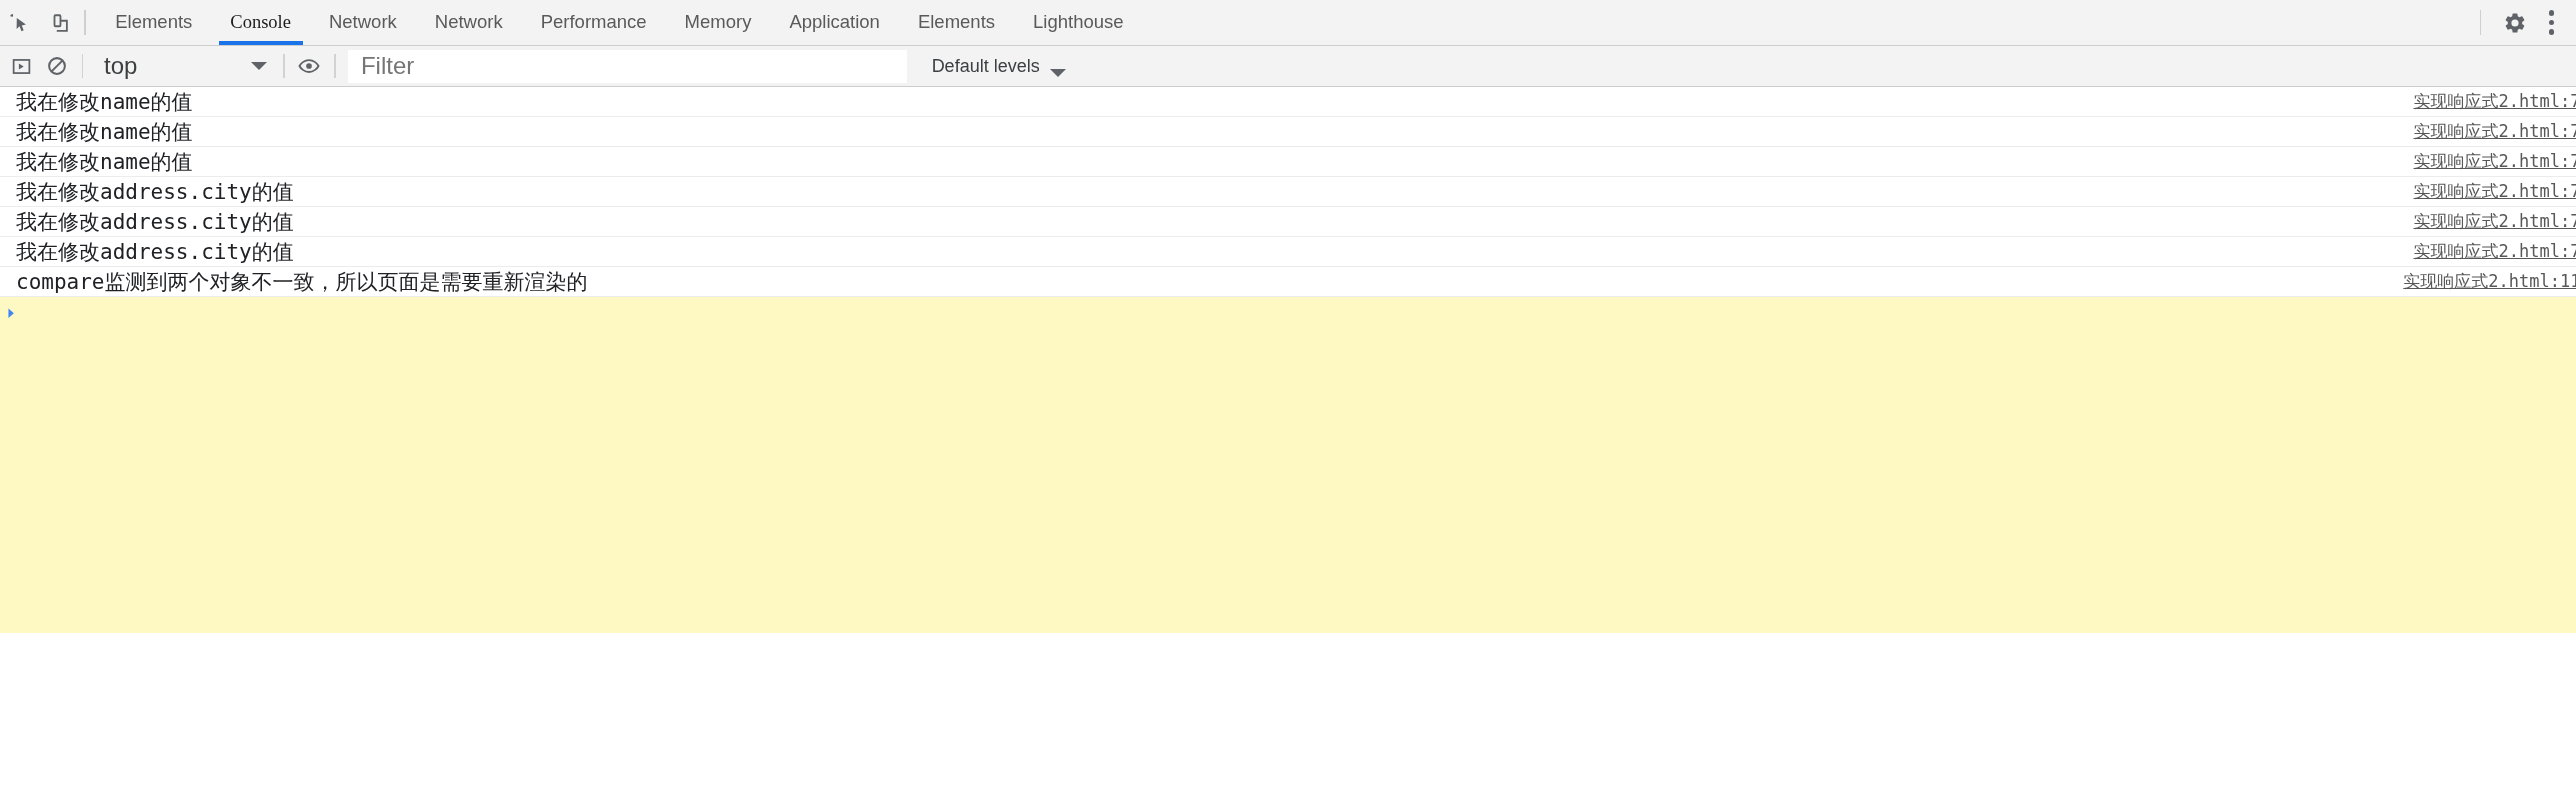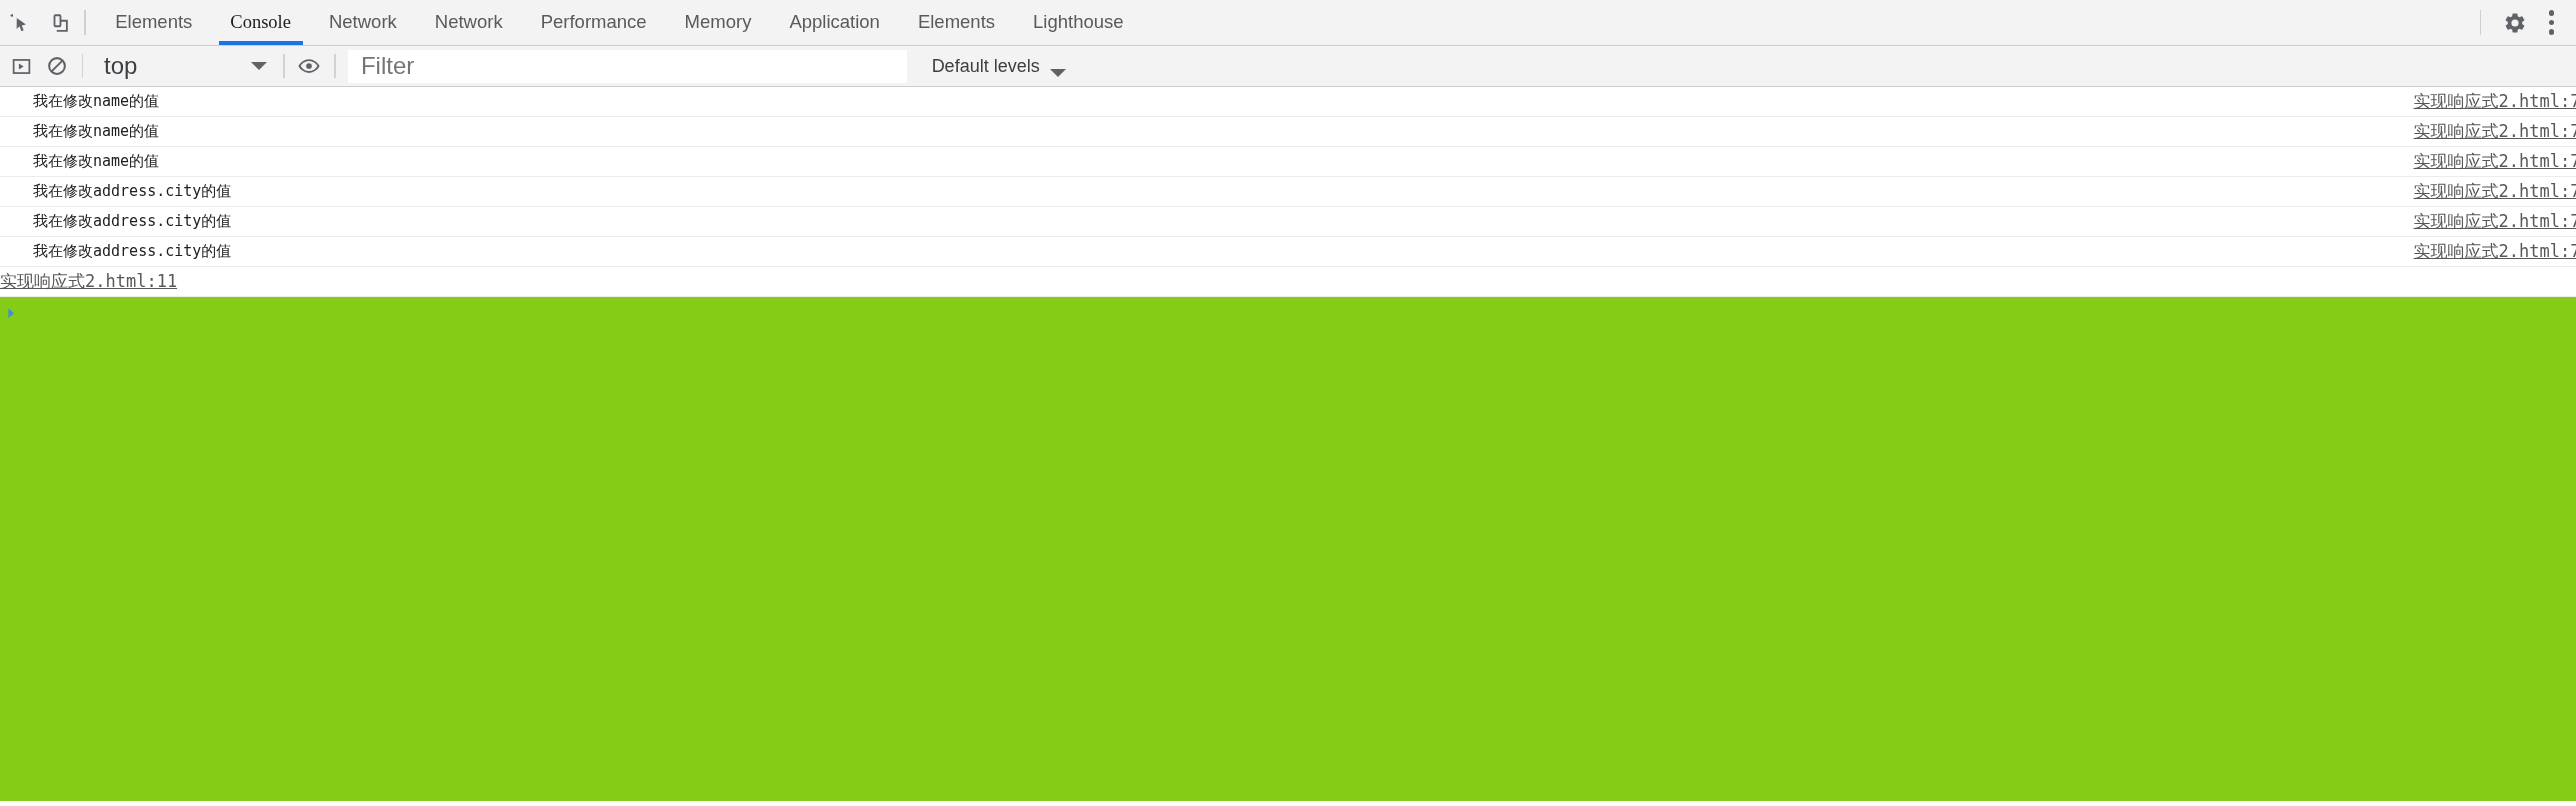--- a/index.html
+++ b/index.html
@@ -8,22 +8,22 @@
     width: 2576px;
     height: 807px;
     background: #ffffff;
     font-family: "Liberation Sans", sans-serif;
     overflow: hidden;
   }
 
   #devtools {
     position: relative;
     width: 2576px;
-    height: 801px;
-    background: #84cc16;
+    height: 633px;
+    background: #fef9c3;
   }
 
   
   .tabbar {
     position: relative;
     height: 46px;
     background: #f3f3f3;
     border-bottom: 1.5px solid #cdcdcd;
     display: flex;
     align-items: center;
@@ -197,23 +197,23 @@
     height: 30px;
     border-bottom: 0.7px solid #ececec;
     display: flex;
     align-items: center;
     box-sizing: border-box;
     overflow: hidden;
   }
 
   .msg-text {
     font-family: "DejaVu Sans Mono", "Liberation Mono", monospace;
-    font-size: 15px;
+    font-size: 21px;
     color: #202124;
-    padding-left: 33px;
+    padding-left: 16px;
     white-space: nowrap;
     flex: 1 1 auto;
     min-width: 0;
   }
 
   .msg-src {
     font-family: "DejaVu Sans Mono", "Liberation Mono", monospace;
     font-size: 17px;
     color: #585858;
     text-decoration: underline;
@@ -382,20 +382,21 @@
       <span class="msg-text">我在修改address.city的值</span>
       <span class="msg-src">实现响应式2.html:7</span>
     </div>
 
     <div class="msg-row">
       <span class="msg-text">我在修改address.city的值</span>
       <span class="msg-src">实现响应式2.html:7</span>
     </div>
 
     <div class="msg-row">
+      <span class="msg-text">compare监测到两个对象不一致，所以页面是需要重新渲染的</span>
       <span class="msg-src">实现响应式2.html:11</span>
     </div>
 
   </div>
 
   <div class="prompt-row">
     <span class="prompt-chevron">
       <svg width="16.3" height="16.3" viewBox="0 0 24 24">
         <path d="M8 5 L16 12 L8 19 Z" fill="#4285f4"></path>
       </svg>

